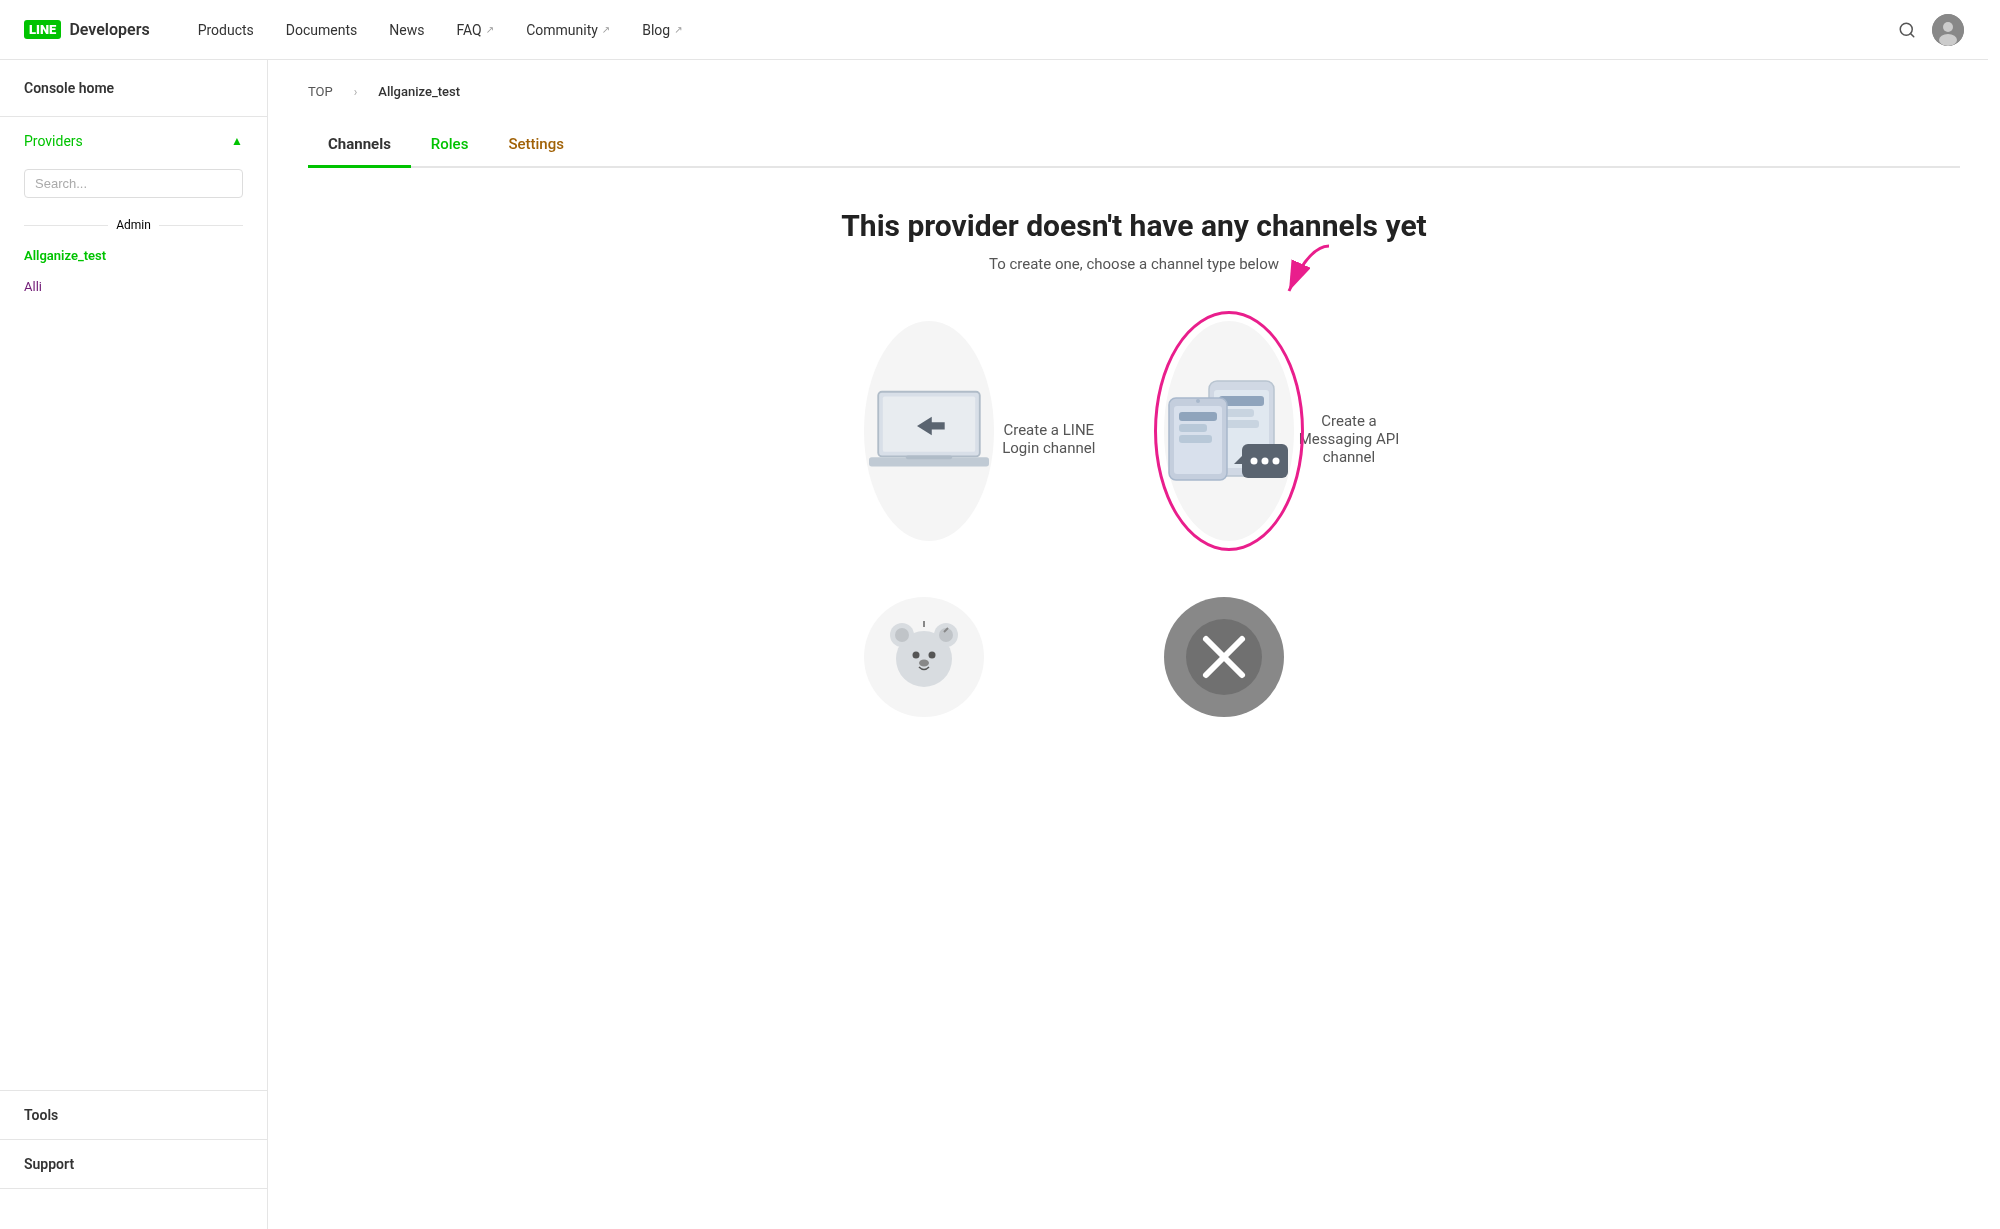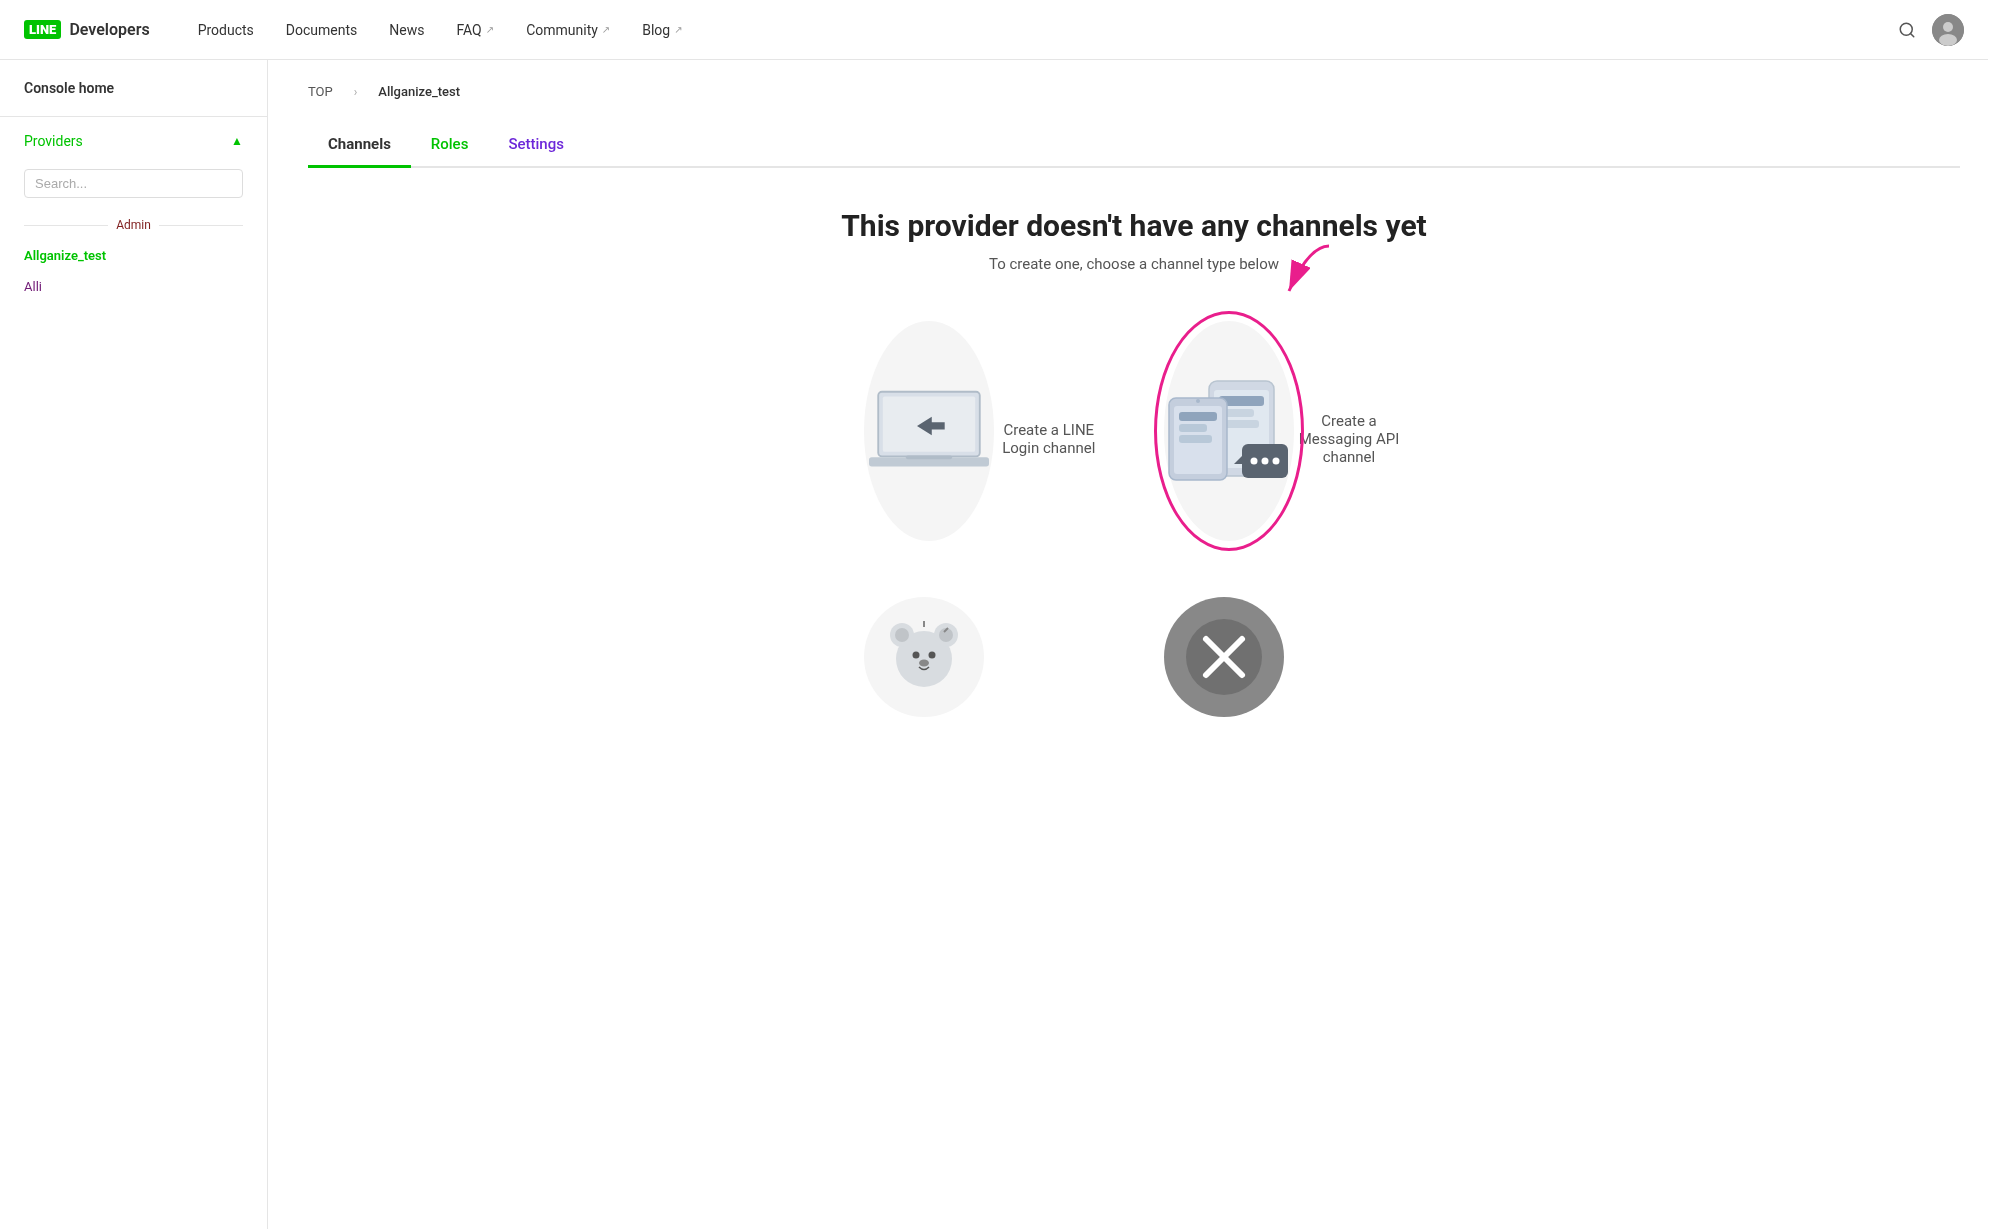--- a/index.html
+++ b/index.html
@@ -140,21 +140,21 @@
       outline: none;
       color: #333;
     }
     .sidebar-search::placeholder { color: #aaa; }
     .sidebar-group-label {
       display: flex;
       align-items: center;
       gap: 8px;
       padding: 8px 24px;
       font-size: 12px;
-      color: #7f1d1d;
+      color: #000000;
     }
     .sidebar-group-line {
       flex: 1;
       height: 1px;
       background: #e5e5e5;
     }
     .sidebar-item {
       padding: 8px 24px;
       font-size: 13px;
       cursor: pointer;
@@ -382,38 +382,42 @@
       <div class="sidebar-group-line"></div>
     </div>
 
     <div class="sidebar-item active" style="color: rgb(0, 195, 0);">
       <span>Allganize_test</span>
     </div>
     <div class="sidebar-item">
       <span>Alli</span>
     </div>
 
+    <div class="sidebar-bottom">
+      <div class="sidebar-bottom-item">Tools</div>
+      <div class="sidebar-bottom-item">Support</div>
+    </div>
   </aside>
 
   <main class="main-content">
 
     <div class="breadcrumb">
       <span class="breadcrumb-top">TOP</span>
       <span class="breadcrumb-sep">›</span>
       <span class="breadcrumb-current">Allganize_test</span>
     </div>
 
     <div class="tabs">
       <div class="tab active" style="border-bottom-color: rgb(0, 195, 0);">
         <span>Channels</span>
       </div>
       <div class="tab green" style="color: rgb(0, 195, 0);">
         <span>Roles</span>
       </div>
-      <div class="tab green" style="color: #6d28d9;">
+      <div class="tab green" style="color: #a16207;">
         <span>Settings</span>
       </div>
     </div>
 
     <h2 class="channel-empty-title">This provider doesn't have any channels yet</h2>
     <p class="channel-empty-subtitle">To create one, choose a channel type below</p>
 
     <div class="channel-cards">
 
       <div class="channel-card">

